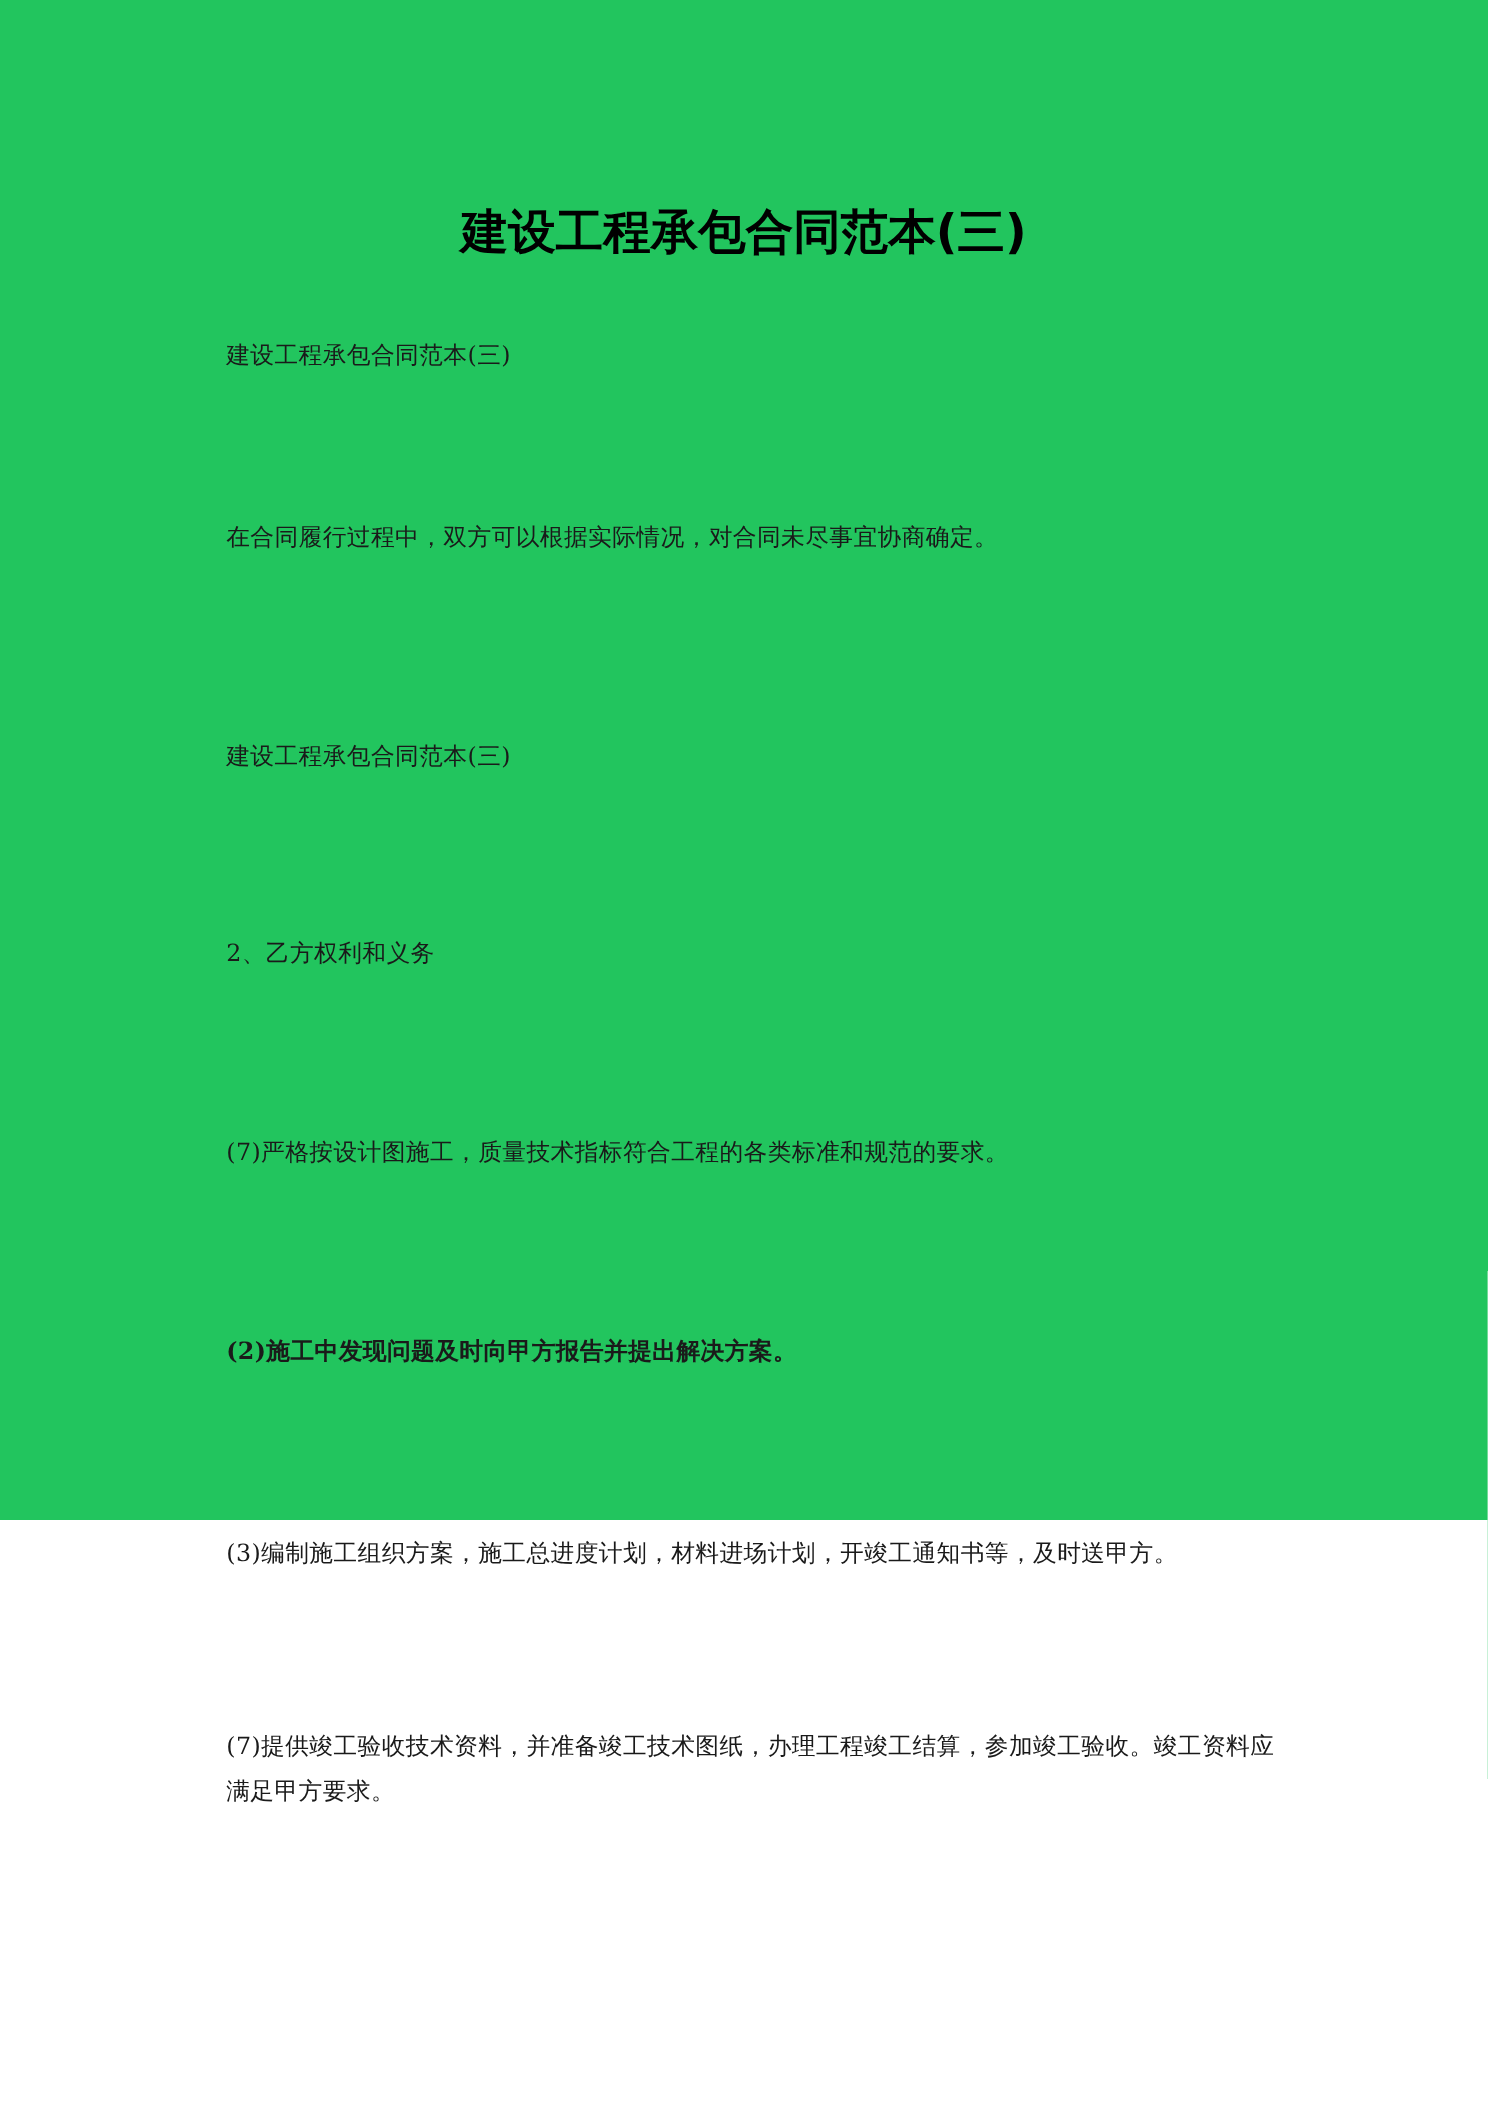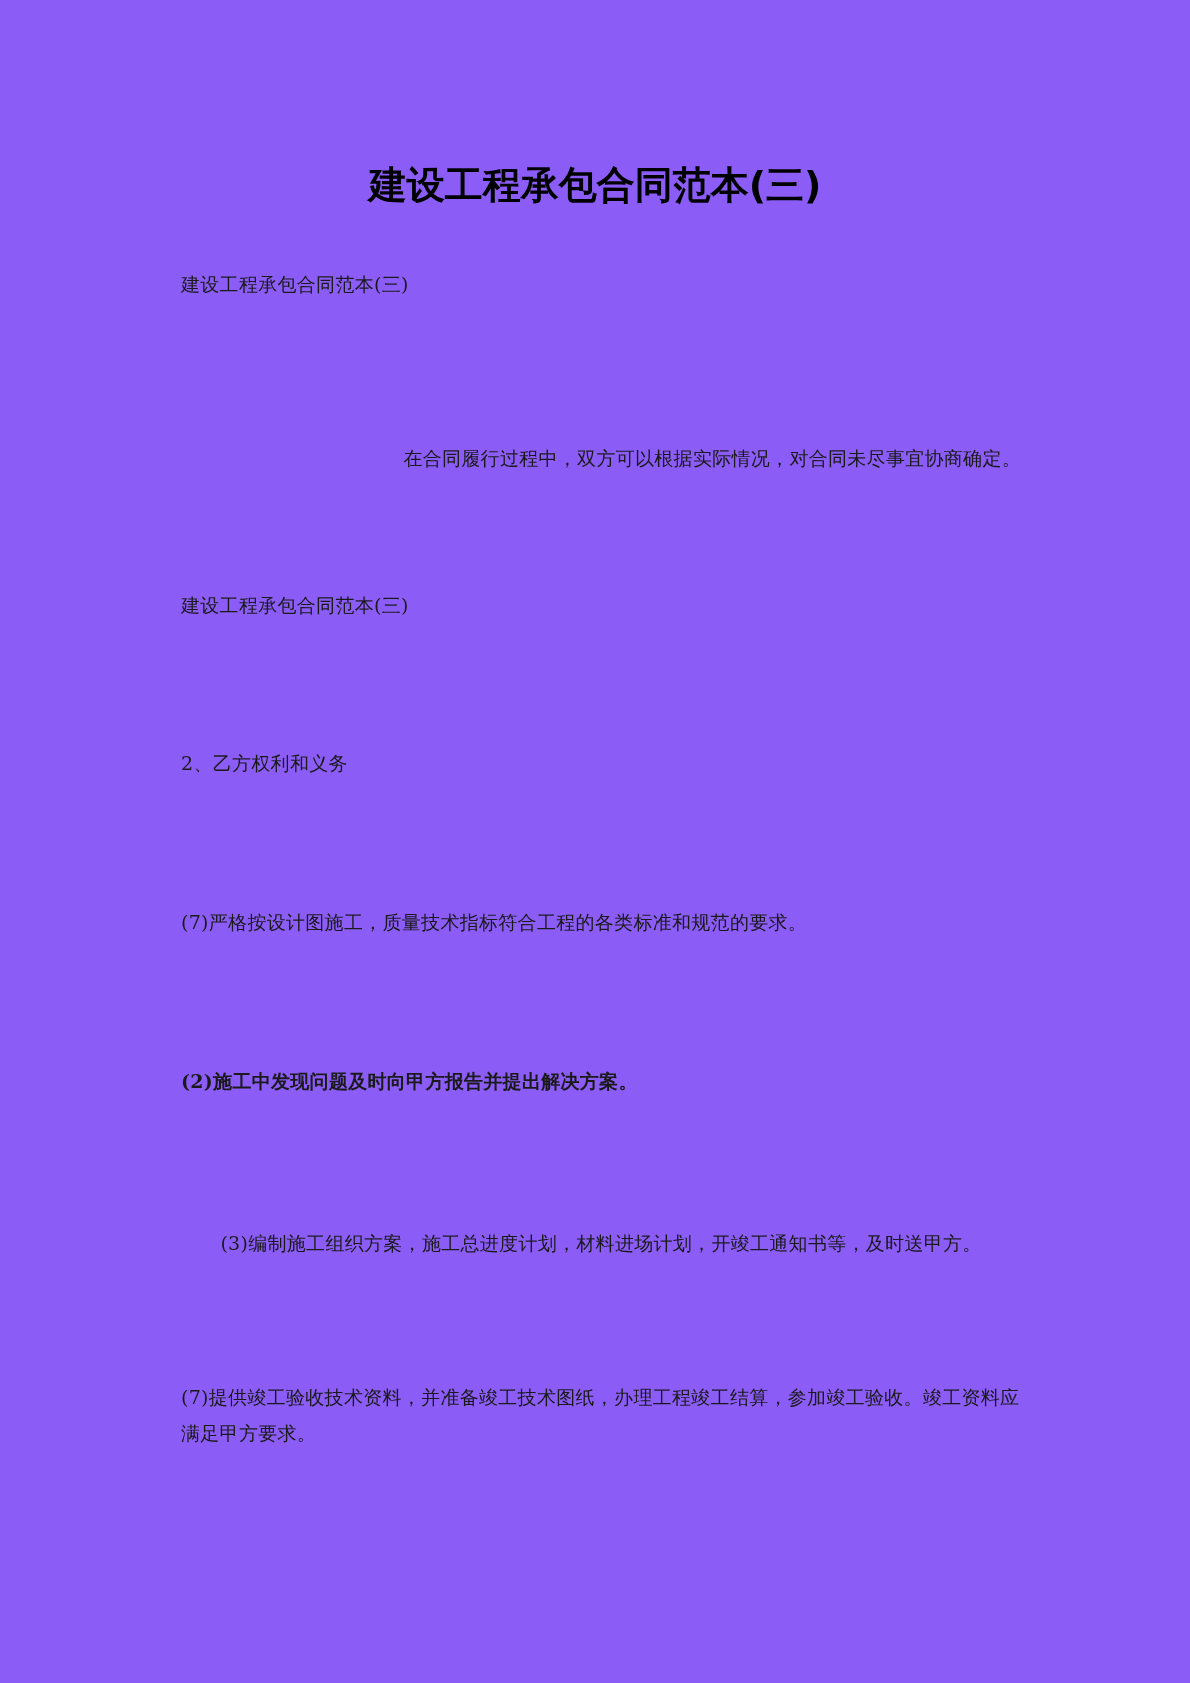--- a/index.html
+++ b/index.html
@@ -13,22 +13,22 @@
       position: relative;
       overflow: hidden;
       font-family: "DejaVu Serif", "Liberation Serif", serif;
       color: #111111;
     }
     .page {
       position: absolute;
       left: 0;
       top: 0;
       width: 1190px;
-      height: 1683px;
-      background: #8b5cf6;
+      height: 1216px;
+      background: #22c55e;
     }
     .title {
       position: absolute;
       left: 0;
       width: 1190px;
       top: 160px;
       text-align: center;
       font-family: "DejaVu Sans", "Liberation Sans", sans-serif;
       font-weight: bold;
       font-size: 38px;
@@ -47,20 +47,20 @@
       letter-spacing: 0.3px;
     }
   </style>
 </head>
 <body>
 
 <div class="page">
   <h1 class="title">建设工程承包合同范本(三)</h1>
 
   <p class="para" style="top:266px;">建设工程承包合同范本(三)</p>
-  <p class="para" style="top:440px;text-align:right;">在合同履行过程中，双方可以根据实际情况，对合同未尽事宜协商确定。</p>
+  <p class="para" style="top:412px;">在合同履行过程中，双方可以根据实际情况，对合同未尽事宜协商确定。</p>
   <p class="para" style="top:587px;">建设工程承包合同范本(三)</p>
   <p class="para" style="top:745px;">2、乙方权利和义务</p>
   <p class="para" style="top:904px;">(7)严格按设计图施工，质量技术指标符合工程的各类标准和规范的要求。</p>
   <p class="para" style="top:1063px;font-weight:bold;">(2)施工中发现问题及时向甲方报告并提出解决方案。</p>
-  <p class="para" style="top:1225px;text-align:center;">(3)编制施工组织方案，施工总进度计划，材料进场计划，开竣工通知书等，及时送甲方。</p>
+  <p class="para" style="top:1225px;">(3)编制施工组织方案，施工总进度计划，材料进场计划，开竣工通知书等，及时送甲方。</p>
   <p class="para" style="top:1379px;">(7)提供竣工验收技术资料，并准备竣工技术图纸，办理工程竣工结算，参加竣工验收。竣工资料应满足甲方要求。</p>
 </div>
 
 </body></html>

